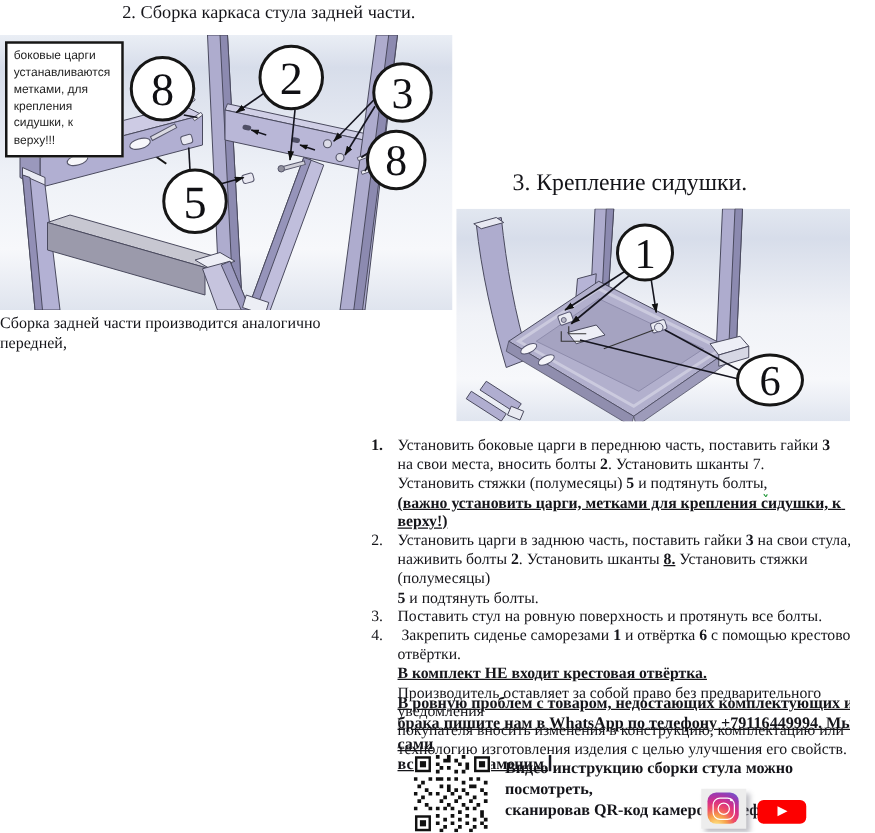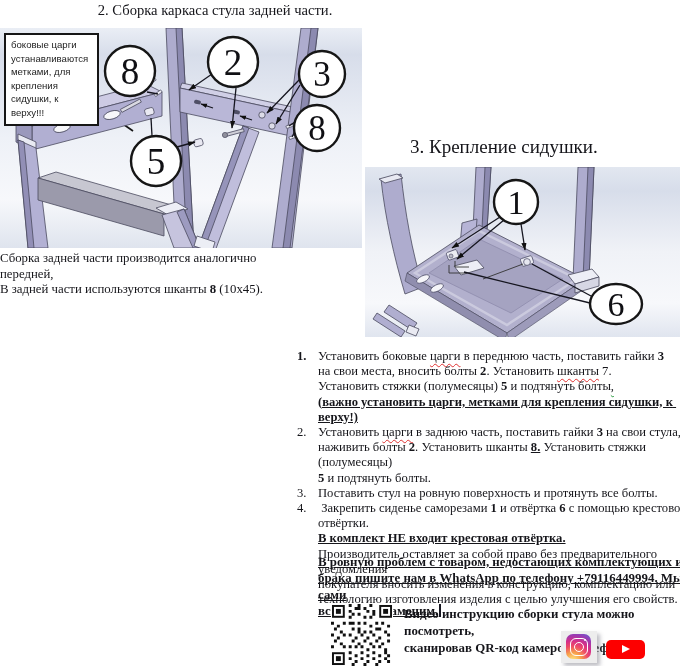--- a/index.html
+++ b/index.html
@@ -19,21 +19,21 @@
   .cap2{position:absolute;left:0;top:233px;width:298px;text-align:left;font-size:12.8px;line-height:15.6px;margin-top:18px;}
   
   .steps{position:absolute;left:297px;top:349px;width:406px;font-size:12.6px;line-height:15.2px;}
   .item{display:flex;}
   .num{flex:0 0 21px;}
   .num.b1{font-weight:bold;}
   .itext{flex:1;}
   .itext div{white-space:pre-wrap;}
   .b{font-weight:bold;}
   .bu{font-weight:bold;text-decoration:underline;}
-  .wr{text-decoration:underline;text-decoration-style:wavy;text-decoration-color:#e03131;
+  .wr{text-decoration-style:wavy;text-decoration-color:#e03131;
       text-decoration-thickness:1px;text-underline-offset:2.5px;}
   .wg{text-decoration:underline;text-decoration-style:wavy;text-decoration-color:#2f9e44;
       text-decoration-thickness:1px;text-underline-offset:2.5px;}
   
   .contact{position:absolute;left:318px;top:554px;width:384px;font-size:12.9px;line-height:16.4px;
            font-weight:bold;}
   .contact .ln{text-decoration:underline;display:inline;}
   .contact div{white-space:pre-wrap;}
   .caret{display:inline-block;width:1.7px;height:13px;background:#15151f;margin-left:1px;vertical-align:-2px;}
   
@@ -151,21 +151,20 @@
       <text class="callout-num" x="317" y="112" font-size="35" text-anchor="middle">8</text>
       <circle cx="156" cy="133" r="25" fill="#fff" stroke="#161616" stroke-width="2.4"></circle>
       <text class="callout-num" x="156" y="146" font-size="37" text-anchor="middle">5</text>
     </g>
   </svg>
 
   <div class="note">боковые царги устанавливаются метками, для крепления сидушки, к верху!!!</div>
 
   <div class="cap2">
     <div>Сборка задней части производится аналогично передней,</div>
-    <div><span>В задней части используются шканты </span><span class="b">8</span><span> (10x45).</span></div>
   </div>
 
   <div class="t3">3.   Крепление сидушки.</div>
 
   <svg class="figB" viewBox="0 0 335 170">
     <defs>
       <linearGradient id="bgB" x1="0" y1="0" x2="0" y2="1">
         <stop offset="0" stop-color="#e2e7f0"></stop>
           <stop offset="0.14" stop-color="#d7ddea"></stop>
         <stop offset="0.5" stop-color="#f0f2f7"></stop>

